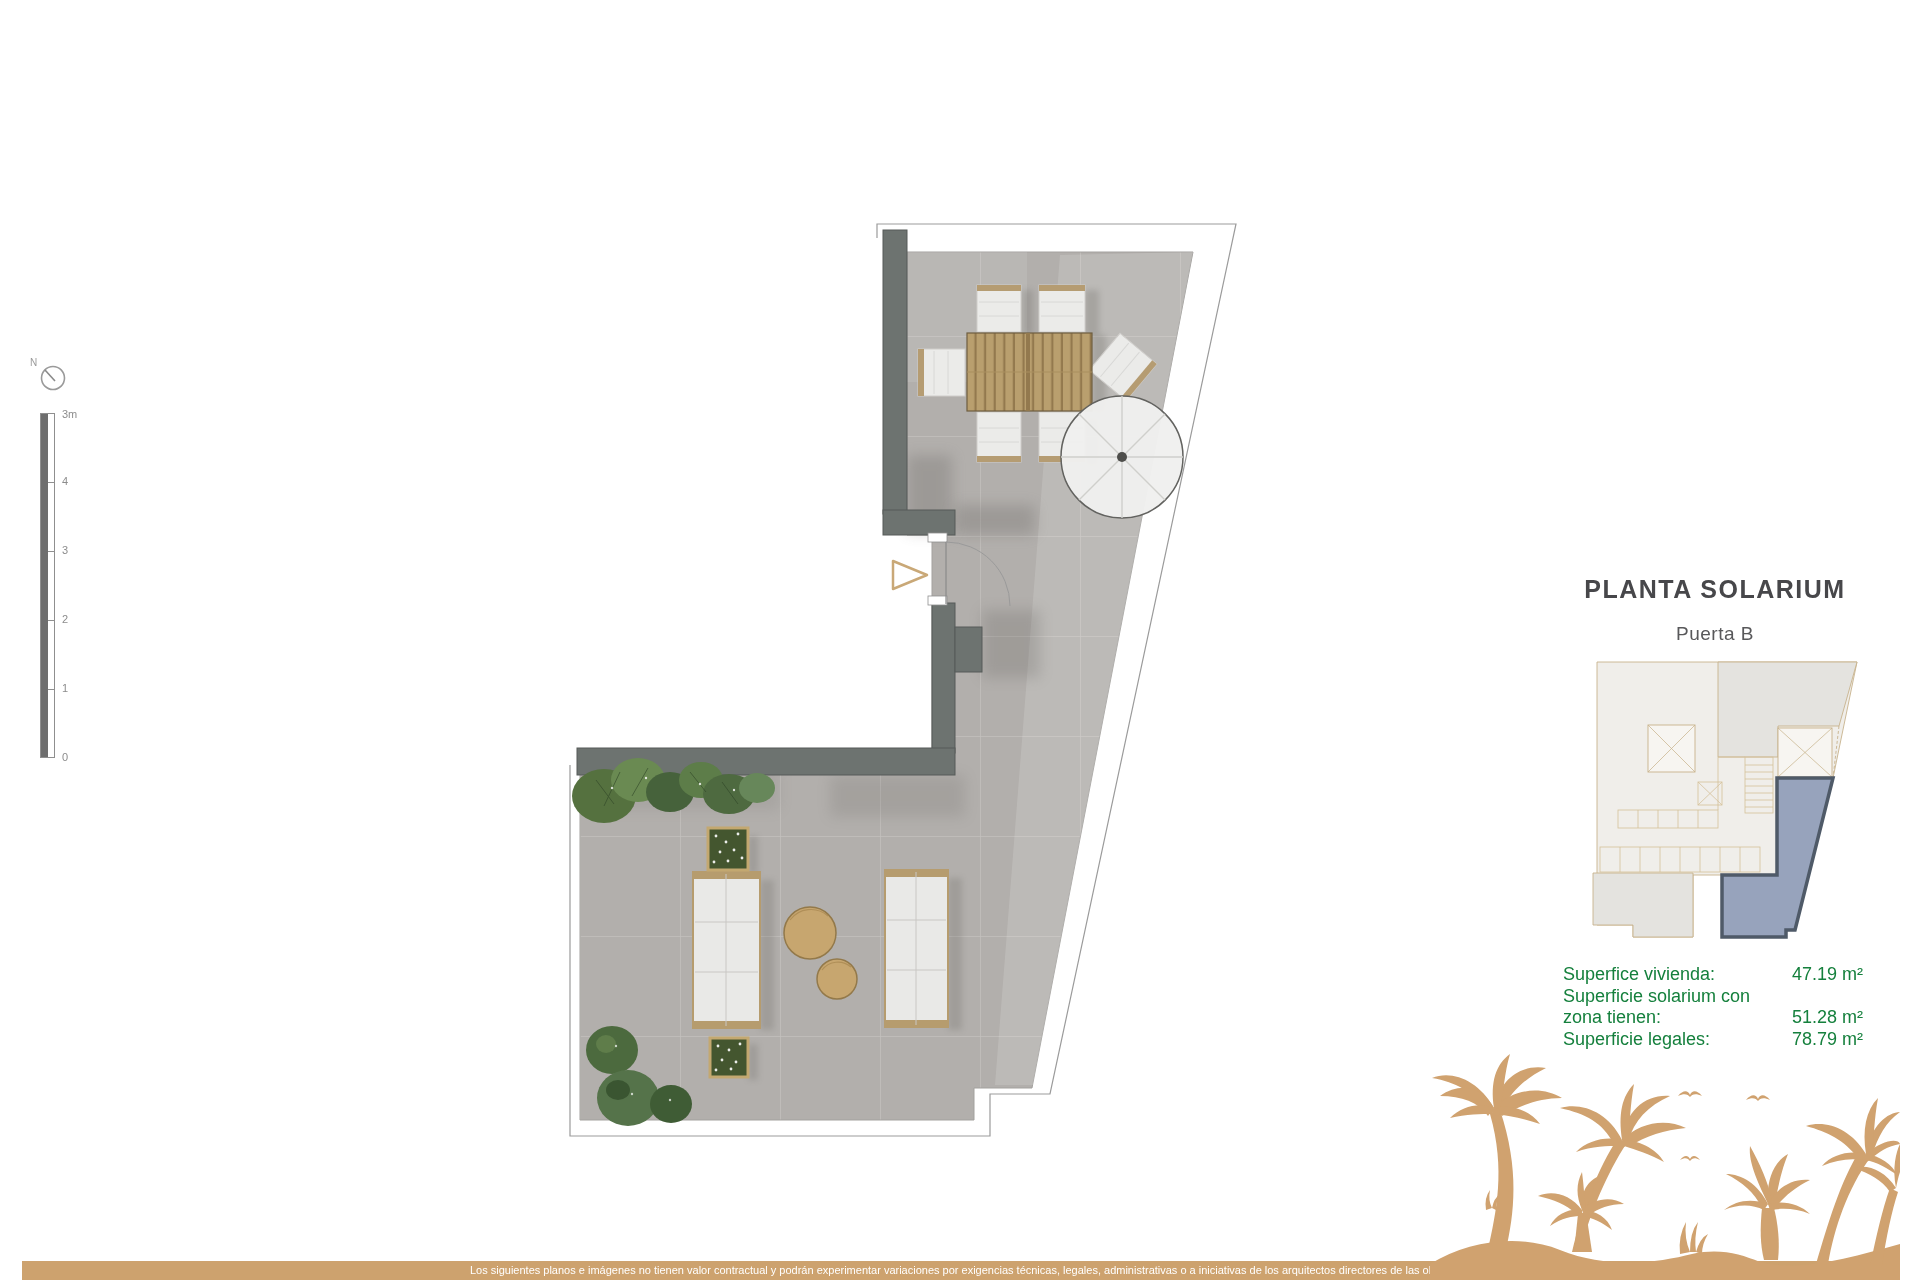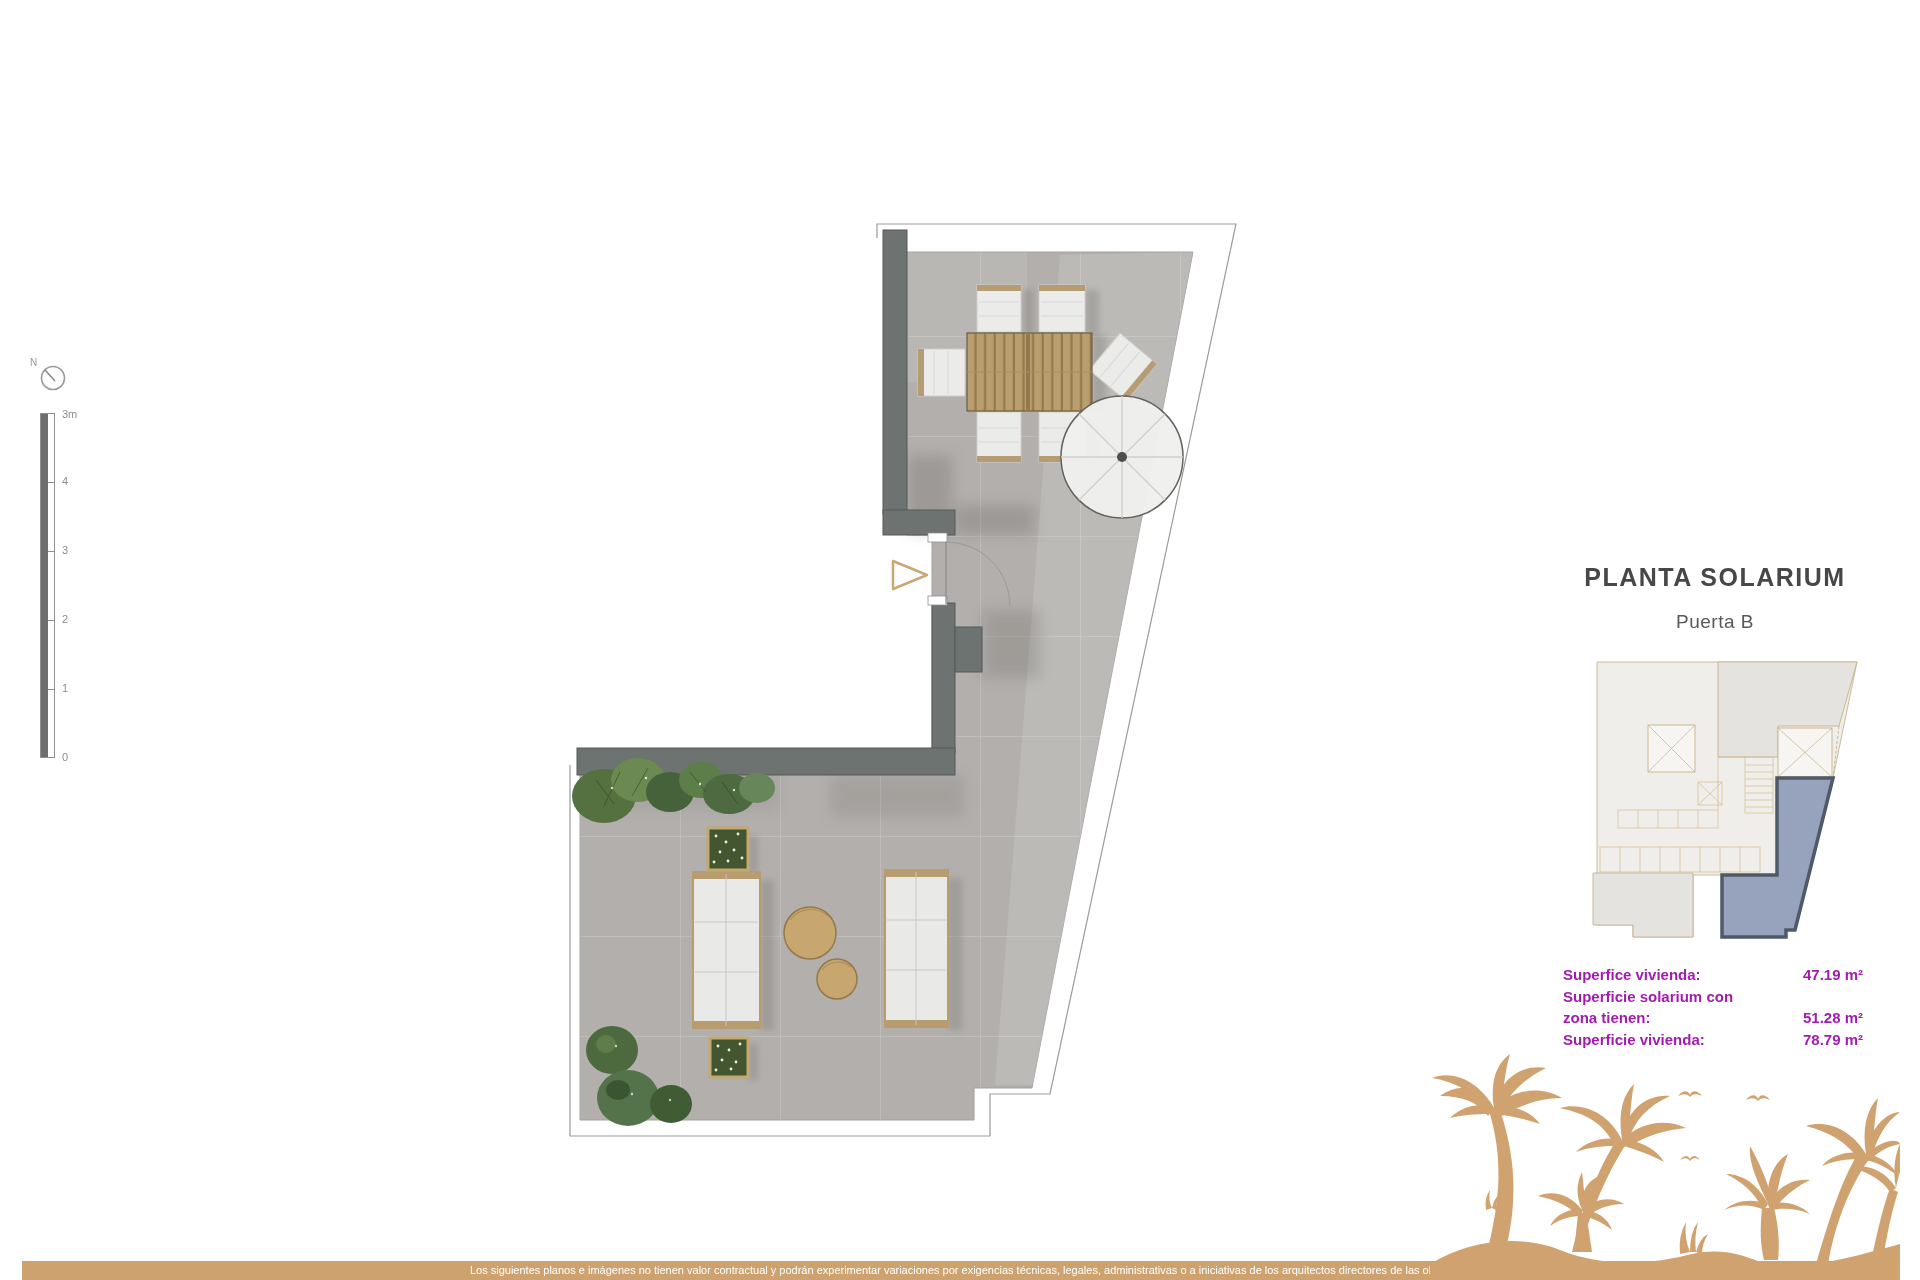--- a/index.html
+++ b/index.html
@@ -12,24 +12,24 @@
   .compass{left:26px;top:352px;width:50px;height:48px;}
 
   
   .scalebar{left:40px;top:413px;width:15px;height:345px;border:1px solid #8f8f8f;background:#fff;box-sizing:border-box;}
   .scalebar .fill{position:absolute;left:0;top:0;bottom:0;width:7px;background:#6e6e6e;}
   .scalebar .tick{position:absolute;left:7px;width:7px;height:1px;background:#8f8f8f;}
   .scalelab{position:absolute;left:62px;font-size:11px;color:#8c8c8c;line-height:11px;}
 
   
   .titleblock{left:1565px;top:563px;width:300px;text-align:center;}
-  .titleblock h1{margin:0;font-size:25px;font-weight:bold;letter-spacing:1.5px;color:#47474a;}
+  .titleblock h1{margin:12px;font-size:25px;font-weight:bold;letter-spacing:1.5px;color:#47474a;}
   .titleblock h2{margin:19px 0 0 0;font-size:19px;font-weight:normal;color:#58585a;letter-spacing:.5px;}
 
-  .areas{left:1563px;top:964px;width:300px;font-size:15px;line-height:21.5px;color:#a21caf;font-weight:bold;}
+  .areas{left:1563px;top:964px;width:300px;font-size:18px;line-height:21.5px;color:#15803d;}
   .arearow{display:flex;justify-content:space-between;}
   .arearow .val{text-align:right;white-space:nowrap;}
 
   .disclaimer{left:22px;top:1261px;width:1876px;height:19px;background:#cda26e;
               color:#ffffff;font-size:11px;line-height:19px;text-align:center;
               overflow:hidden;white-space:nowrap;}
 </style>
 </head>
 <body>
 
@@ -306,21 +306,21 @@
     </div>
     <div class="arearow">
       <span>Superficie solarium con</span>
       <span class="val"></span>
     </div>
     <div class="arearow">
       <span>zona tienen:</span>
       <span class="val">51.28 m²</span>
     </div>
     <div class="arearow">
-      <span>Superficie vivienda:</span>
+      <span>Superficie legales:</span>
       <span class="val">78.79 m²</span>
     </div>
   </div>
 
   <div class="abs disclaimer">
     <span>Los siguientes planos e imágenes no tienen valor contractual y podrán experimentar variaciones por exigencias técnicas, legales, administrativas o a iniciativas de los arquitectos directores de las obras</span>
   </div>
 
   <svg class="abs" style="left:1430px;top:1052px" width="470" height="228" viewBox="0 0 470 228">
     <g fill="#d0a26f">

